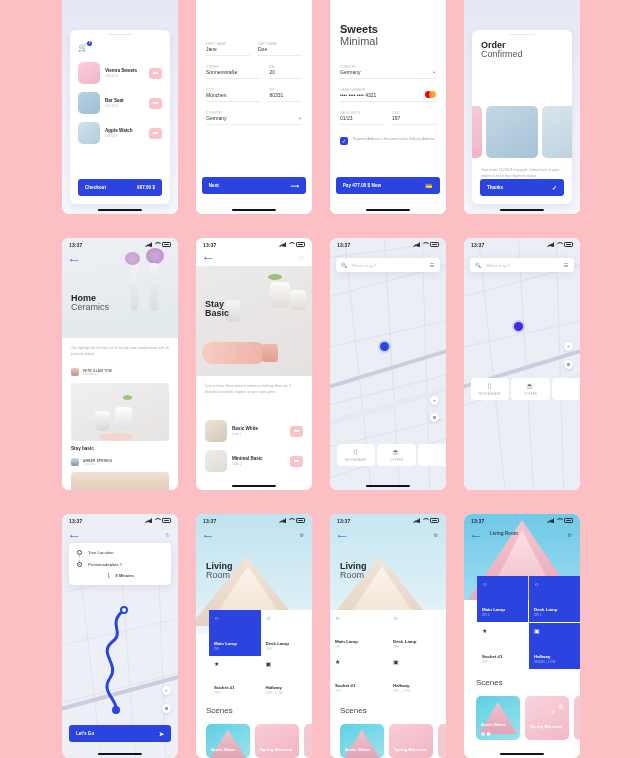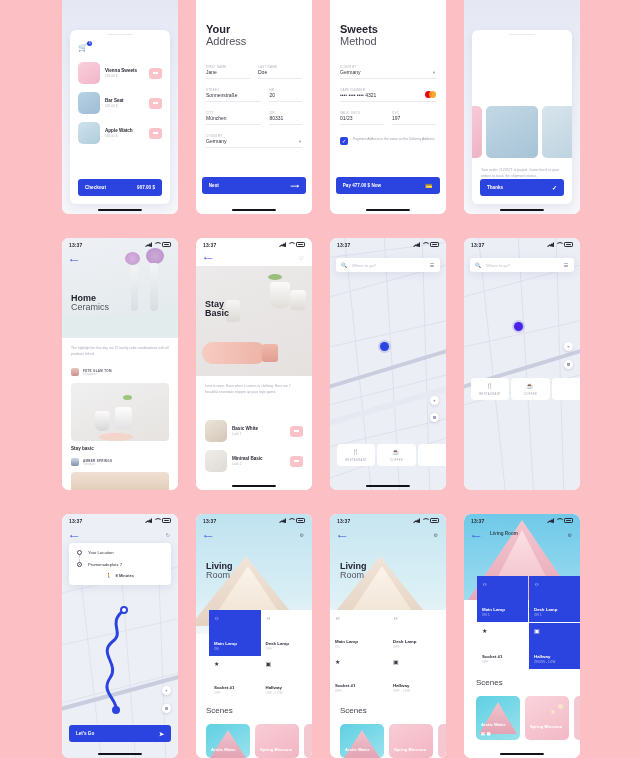--- a/index.html
+++ b/index.html
@@ -133,24 +133,20 @@
         <span>907.00 $</span>
       </div>
     </div>
     <div class="homebar"></div>
   </div>
 </div>
 
 <div class="phone" style="left:196px;top:-14px;width:116px;height:228px;border-radius:7px;">
   <div class="scr" style="background:#fff;">
     <div style="padding:38px 10px 0;">
-      <div class="ttl" style="font-size:11px;">
-        <span>Your</span><br>
-        <span class="lt">Address</span>
-      </div>
       <div style="margin-top:18px;display:flex;gap:8px;">
         <div class="fl" style="flex:1;">
           <div class="lbl">FIRST NAME</div>
           <div class="val">Jane</div>
         </div>
         <div class="fl" style="flex:1;">
           <div class="lbl">LAST NAME</div>
           <div class="val">Doe</div>
         </div>
       </div>
@@ -188,21 +184,21 @@
     </div>
     <div class="homebar"></div>
   </div>
 </div>
 
 <div class="phone" style="left:330px;top:-14px;width:116px;height:228px;border-radius:7px;">
   <div class="scr" style="background:#fff;">
     <div style="padding:38px 10px 0;">
       <div class="ttl" style="font-size:11px;">
         <span>Sweets</span><br>
-        <span class="lt">Method</span>
+        <span class="lt">Minimal</span>
       </div>
       <div class="fl" style="margin-top:18px;display:flex;align-items:flex-end;">
         <div style="flex:1;">
           <div class="lbl">COUNTRY</div>
           <div class="val">Germany</div>
         </div>
         <span style="font-size:4px;color:#9a9aaa;">▼</span>
       </div>
       <div class="fl" style="margin-top:9px;display:flex;align-items:flex-end;">
         <div style="flex:1;">
@@ -234,20 +230,26 @@
       <span style="font-size:6px;">💳</span>
     </div>
     <div class="homebar"></div>
   </div>
 </div>
 
 <div class="phone" style="left:464px;top:-14px;width:116px;height:228px;border-radius:7px;">
   <div class="scr" style="background:linear-gradient(#e3e6f2,#eef0f8 45%,#f6f7fb);">
     <div style="position:absolute;left:8px;right:8px;top:44px;bottom:10px;background:#fff;border-radius:6px;box-shadow:0 3px 10px rgba(70,70,120,.10);overflow:hidden;">
       <div style="position:absolute;top:4px;left:50%;transform:translateX(-50%);width:26px;height:1.4px;background:#e8e8f0;border-radius:2px;"></div>
+      <div style="padding:11px 9px 0;">
+        <div class="ttl" style="font-size:9px;">
+          <span>Order</span><br>
+          <span class="lt">Confirmed</span>
+        </div>
+      </div>
       <div style="position:absolute;left:-20px;right:-16px;top:76px;display:flex;gap:4px;">
         <div style="width:30px;height:52px;border-radius:5px;background:linear-gradient(150deg,#f8cfdc,#f0b3c6);flex:none;"></div>
         <div style="width:52px;height:52px;border-radius:5px;background:linear-gradient(150deg,#c3d8e6,#a6c3d6);flex:none;"></div>
         <div style="width:52px;height:52px;border-radius:5px;background:linear-gradient(150deg,#d9e5ec,#b9d0de);flex:none;"></div>
       </div>
       <div style="position:absolute;left:9px;right:9px;top:138px;font-size:3.6px;color:#a7a7b8;line-height:1.65;">Your order #123571 is payed. Come back to your orders to track the shipment status.</div>
       <div class="btn blue" style="bottom:8px;left:8px;right:8px;">
         <span>Thanks</span>
         <span style="font-size:6px;">✓</span>
       </div>

